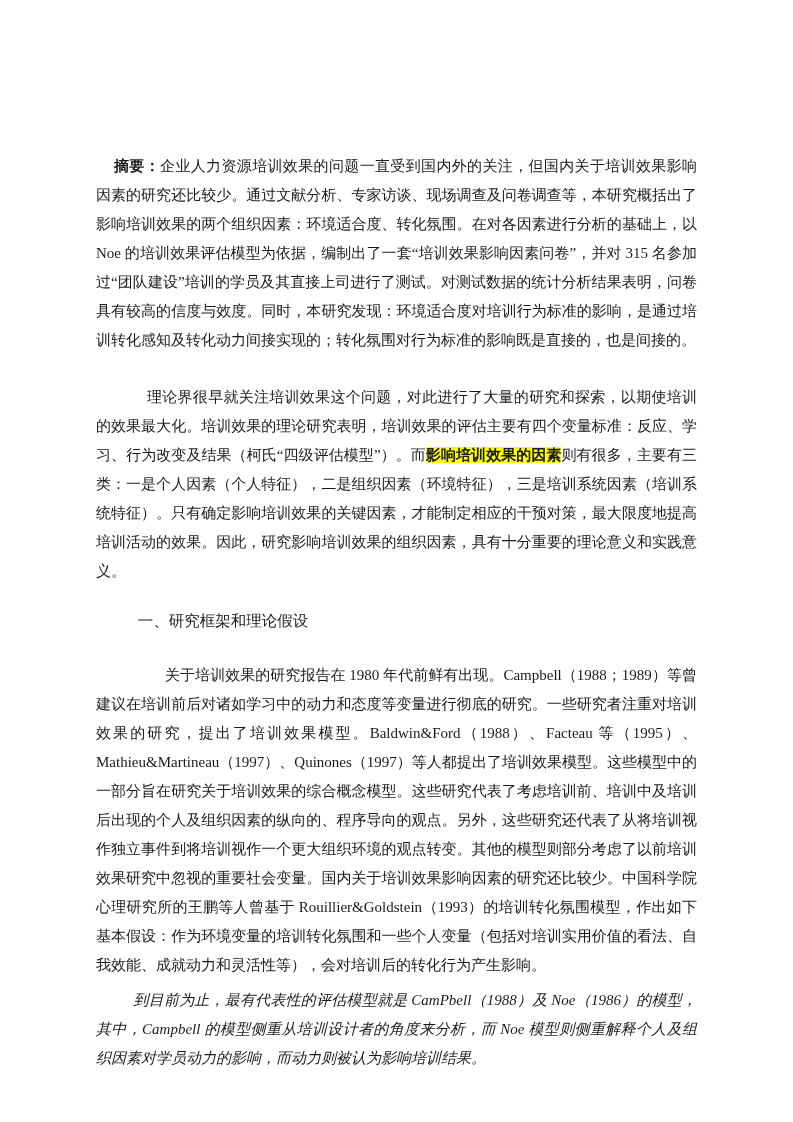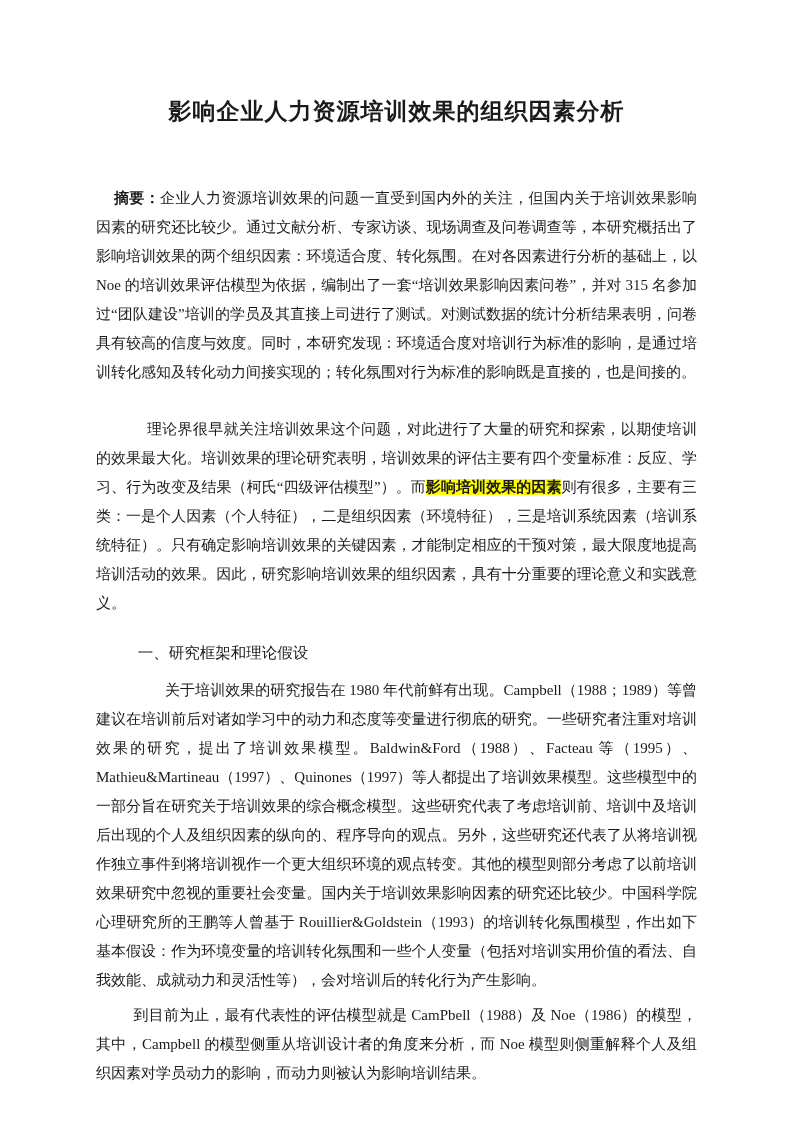--- a/index.html
+++ b/index.html
@@ -49,39 +49,39 @@
     text-indent: 3.4em;
   }
   .heading {
     margin-top: 20px;
     font-size: 15.5px;
     font-weight: normal;
     line-height: 29px;
     padding-left: 2.7em;
   }
   .section-para-1 {
-    margin-top: 9px;
+    margin-top: 26px;
     text-indent: 4.6em;
   }
   .section-para-2 {
     margin-top: 6px;
     text-indent: 2.5em;
+    font-style: italic;
   }
   .hl {
     background: var(--highlight);
     font-weight: bold;
     color: var(--text);
   }
 </style>
 </head>
 <body>
 
 <div class="page">
 
-  <h1 class="title">影响企业人力资源培训效果的组织因素分析</h1>
 
   <p class="abstract"><span class="label">摘要：</span><span>企业人力资源培训效果的问题一直受到国内外的关注，但国内关于培训效果影响因素的研究还比较少。通过文献分析、专家访谈、现场调查及问卷调查等，本研究概括出了影响培训效果的两个组织因素：环境适合度、转化氛围。在对各因素进行分析的基础上，以 Noe 的培训效果评估模型为依据，编制出了一套“培训效果影响因素问卷”，并对 315 名参加过“团队建设”培训的学员及其直接上司进行了测试。对测试数据的统计分析结果表明，问卷具有较高的信度与效度。同时，本研究发现：环境适合度对培训行为标准的影响，是通过培训转化感知及转化动力间接实现的；转化氛围对行为标准的影响既是直接的，也是间接的。</span></p>
 
   <p class="para intro-para"><span>理论界很早就关注培训效果这个问题，对此进行了大量的研究和探索，以期使培训的效果最大化。培训效果的理论研究表明，培训效果的评估主要有四个变量标准：反应、学习、行为改变及结果（柯氏“四级评估模型”）。而</span><mark class="hl">影响培训效果的因素</mark><span>则有很多，主要有三类：一是个人因素（个人特征），二是组织因素（环境特征），三是培训系统因素（培训系统特征）。只有确定影响培训效果的关键因素，才能制定相应的干预对策，最大限度地提高培训活动的效果。因此，研究影响培训效果的组织因素，具有十分重要的理论意义和实践意义。</span></p>
 
   <h2 class="heading">一、研究框架和理论假设</h2>
 
   <p class="para section-para-1">关于培训效果的研究报告在 1980 年代前鲜有出现。Campbell（1988；1989）等曾建议在培训前后对诸如学习中的动力和态度等变量进行彻底的研究。一些研究者注重对培训效果的研究，提出了培训效果模型。Baldwin&amp;Ford（1988）、Facteau 等（1995）、Mathieu&amp;Martineau（1997）、Quinones（1997）等人都提出了培训效果模型。这些模型中的一部分旨在研究关于培训效果的综合概念模型。这些研究代表了考虑培训前、培训中及培训后出现的个人及组织因素的纵向的、程序导向的观点。另外，这些研究还代表了从将培训视作独立事件到将培训视作一个更大组织环境的观点转变。其他的模型则部分考虑了以前培训效果研究中忽视的重要社会变量。国内关于培训效果影响因素的研究还比较少。中国科学院心理研究所的王鹏等人曾基于 Rouillier&amp;Goldstein（1993）的培训转化氛围模型，作出如下基本假设：作为环境变量的培训转化氛围和一些个人变量（包括对培训实用价值的看法、自我效能、成就动力和灵活性等），会对培训后的转化行为产生影响。</p>
 
   <p class="para section-para-2">到目前为止，最有代表性的评估模型就是 CamPbell（1988）及 Noe（1986）的模型，其中，Campbell 的模型侧重从培训设计者的角度来分析，而 Noe 模型则侧重解释个人及组织因素对学员动力的影响，而动力则被认为影响培训结果。</p>

